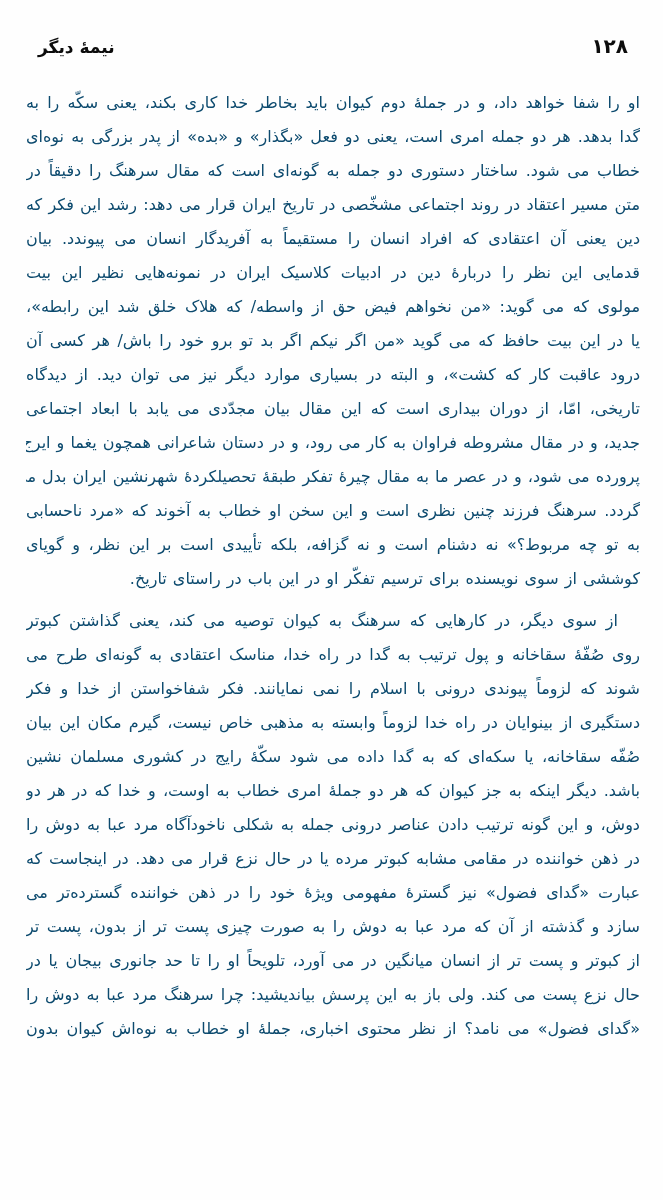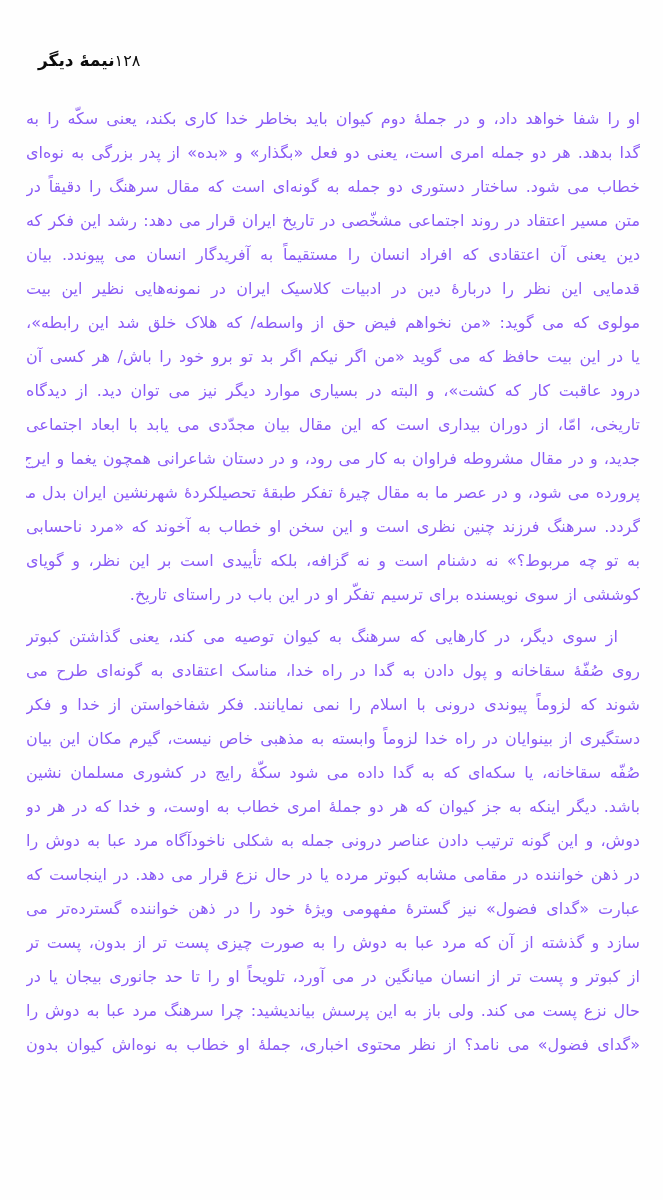--- a/index.html
+++ b/index.html
@@ -20,54 +20,54 @@
     background: #fefefe;
     color: #0c0c0c;
     box-sizing: border-box;
     padding: 34px 23px 0 26px;
     direction: rtl;
   }
   
   .page-header {
     direction: ltr;
     display: flex;
+    justify-content: space-between;
     align-items: baseline;
     height: 26px;
     padding: 0 12px 0 12px;
-    margin-top: 16px;
   }
   .running-title {
     font-weight: bold;
     font-size: 17px;
     direction: rtl;
   }
   .page-number {
-    font-weight: normal;
-    font-size: 16px;
+    font-weight: bold;
+    font-size: 20px;
     letter-spacing: 2px;
     direction: rtl;
   }
   .text-body {
     margin-top: 26px;
   }
   .paragraph {
     margin: 0;
   }
   .line {
     direction: rtl;
     font-size: 16px;
     line-height: 34px;
     height: 34px;
     white-space: nowrap;
     overflow: hidden;
     text-align: justify;
     text-align-last: justify;
     -moz-text-align-last: justify;
     word-spacing: 1px;
-    color: #8b5cf6;
+    color: #0c4a6e;
   }
   .line.para-end {
     text-align-last: right;
     -moz-text-align-last: right;
   }
   .line.indent {
     padding-right: 22px;
     margin-top: 8px;
   }
 </style>
@@ -94,21 +94,21 @@
         <div class="line">درود عاقبت کار که کشت»، و البته در بسیاری موارد دیگر نیز می توان دید. از دیدگاه</div>
         <div class="line">تاریخی، امّا، از دوران بیداری است که این مقال بیان مجدّدی می یابد با ابعاد اجتماعی</div>
         <div class="line">جدید، و در مقال مشروطه فراوان به کار می رود، و در دستان شاعرانی همچون یغما و ایرج</div>
         <div class="line">پرورده می شود، و در عصر ما به مقال چیرهٔ تفکر طبقهٔ تحصیلکردهٔ شهرنشین ایران بدل می</div>
         <div class="line">گردد. سرهنگ فرزند چنین نظری است و این سخن او خطاب به آخوند که «مرد ناحسابی</div>
         <div class="line">به تو چه مربوط؟» نه دشنام است و نه گزافه، بلکه تأییدی است بر این نظر، و گویای</div>
         <div class="line para-end">کوششی از سوی نویسنده برای ترسیم تفکّر او در این باب در راستای تاریخ.</div>
       </div>
       <div class="paragraph">
         <div class="line indent">از سوی دیگر، در کارهایی که سرهنگ به کیوان توصیه می کند، یعنی گذاشتن کبوتر</div>
-        <div class="line">روی صُفّهٔ سقاخانه و پول دادن به گدا در راه خدا، مناسک اعتقادی به گونه‌ای طرح می</div>
+        <div class="line">روی صُفّهٔ سقاخانه و پول ترتیب به گدا در راه خدا، مناسک اعتقادی به گونه‌ای طرح می</div>
         <div class="line">شوند که لزوماً پیوندی درونی با اسلام را نمی نمایانند. فکر شفاخواستن از خدا و فکر</div>
         <div class="line">دستگیری از بینوایان در راه خدا لزوماً وابسته به مذهبی خاص نیست، گیرم مکان این بیان</div>
         <div class="line">صُفّه سقاخانه، یا سکه‌ای که به گدا داده می شود سکّهٔ رایج در کشوری مسلمان نشین</div>
         <div class="line">باشد. دیگر اینکه به جز کیوان که هر دو جملهٔ امری خطاب به اوست، و خدا که در هر دو</div>
         <div class="line">دوش، و این گونه ترتیب دادن عناصر درونی جمله به شکلی ناخودآگاه مرد عبا به دوش را</div>
         <div class="line">در ذهن خواننده در مقامی مشابه کبوتر مرده یا در حال نزع قرار می دهد. در اینجاست که</div>
         <div class="line">عبارت «گدای فضول» نیز گسترهٔ مفهومی ویژهٔ خود را در ذهن خواننده گسترده‌تر می</div>
         <div class="line">سازد و گذشته از آن که مرد عبا به دوش را به صورت چیزی پست تر از بدون، پست تر</div>
         <div class="line">از کبوتر و پست تر از انسان میانگین در می آورد، تلویحاً او را تا حد جانوری بیجان یا در</div>
         <div class="line">حال نزع پست می کند. ولی باز به این پرسش بیاندیشید: چرا سرهنگ مرد عبا به دوش را</div>

